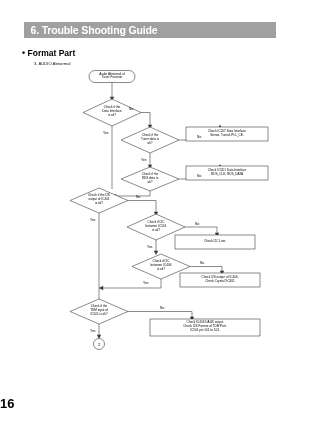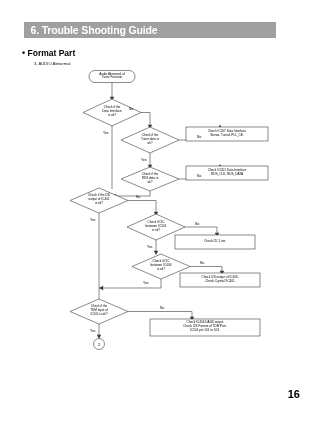--- a/index.html
+++ b/index.html
@@ -80,24 +80,24 @@
   .conn-text {
     position: absolute;
     font-size: 4px;
     text-align: center;
     color: #000;
   }
 
   
   .page-num {
     position: absolute;
-    left: 0; top: 388px;
+    left: 0; top: 396px;
     width: 300px;
-    text-align: right;
-    font-size: 11px;
+    text-align: left;
+    font-size: 13px;
     font-weight: bold;
     color: #000;
   }
 </style>
 </head>
 <body>
 
 <div id="page">
 
   <div class="chapter-bar">

